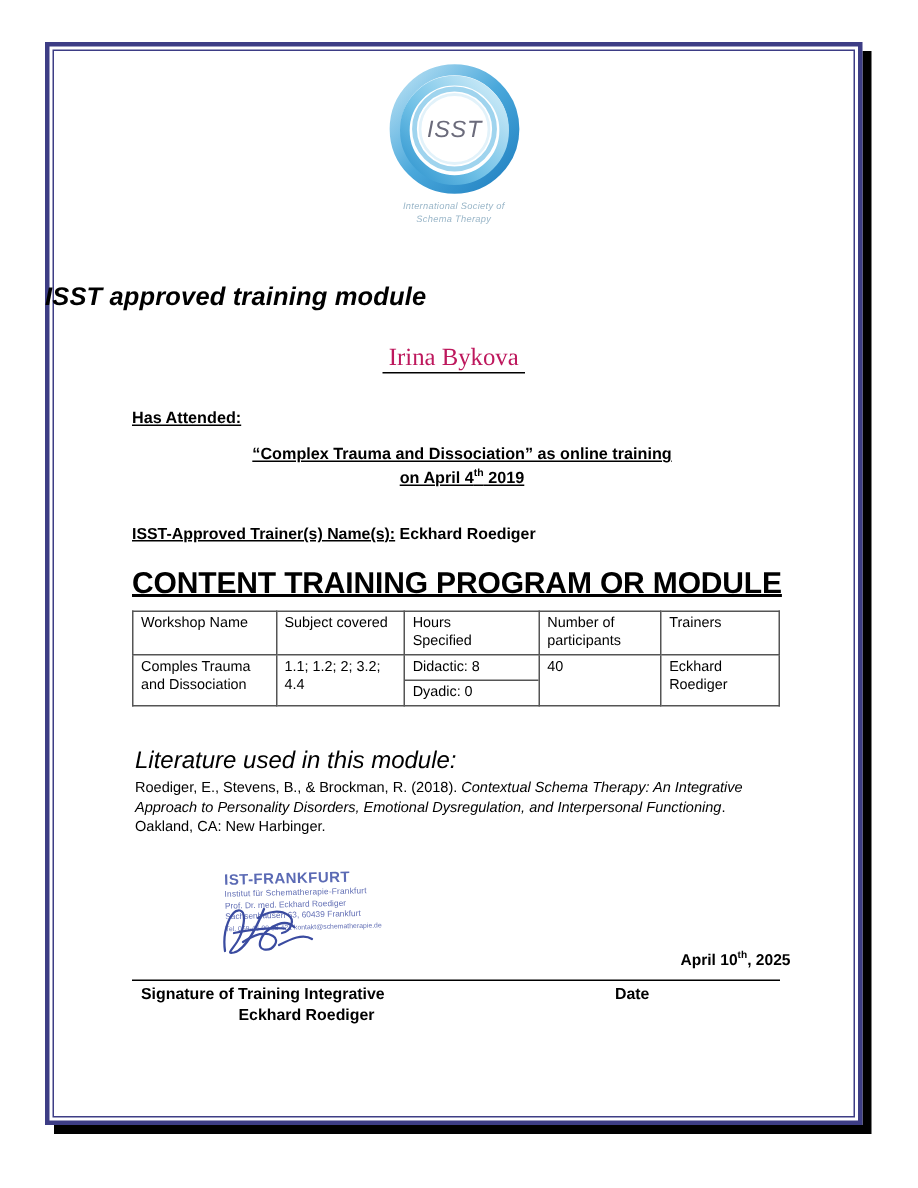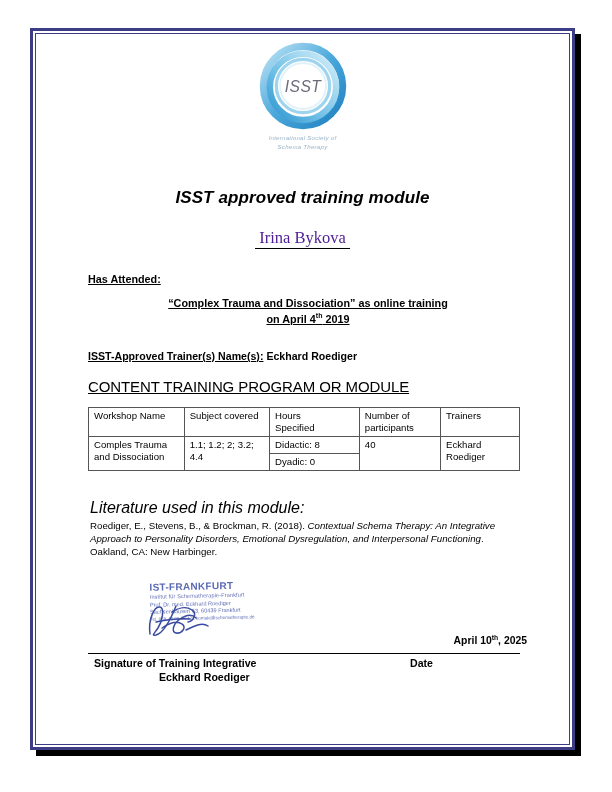--- a/index.html
+++ b/index.html
@@ -75,35 +75,35 @@
     color: #9bb7c9;
     letter-spacing: .2px;
     font-family: "Liberation Sans", sans-serif;
   }
 
   
   .doc-title {
     position: absolute;
     left: 0; right: 0;
     top: 160px;
-    text-align: center;
+    text-align: left;
     font-size: 17px;
     font-weight: bold;
     font-style: italic;
     color: #000;
     letter-spacing: .1px;
   }
   .recipient {
     position: absolute;
     left: 0; right: 0;
     top: 200px;
     text-align: center;
     font-family: "Liberation Serif", serif;
     font-size: 16.5px;
-    color: #4c1d95;
+    color: #be185d;
   }
   .recipient span {
     border-bottom: 1.3px solid #000;
     padding: 0 4px 1px 4px;
   }
 
   .attended-block {
     position: absolute;
     left: 58px;
     top: 245px;
@@ -138,22 +138,22 @@
     top: 322px;
     font-size: 10.6px;
     font-weight: bold;
   }
   .trainer-line .ul { text-decoration: underline; }
 
   .program-heading {
     position: absolute;
     left: 58px;
     top: 350px;
-    font-size: 15px;
-    font-weight: normal;
+    font-size: 20px;
+    font-weight: bold;
     text-decoration: underline;
     letter-spacing: -.1px;
   }
 
   
   .ctable {
     position: absolute;
     left: 58px;
     top: 379px;
     width: 432px;

